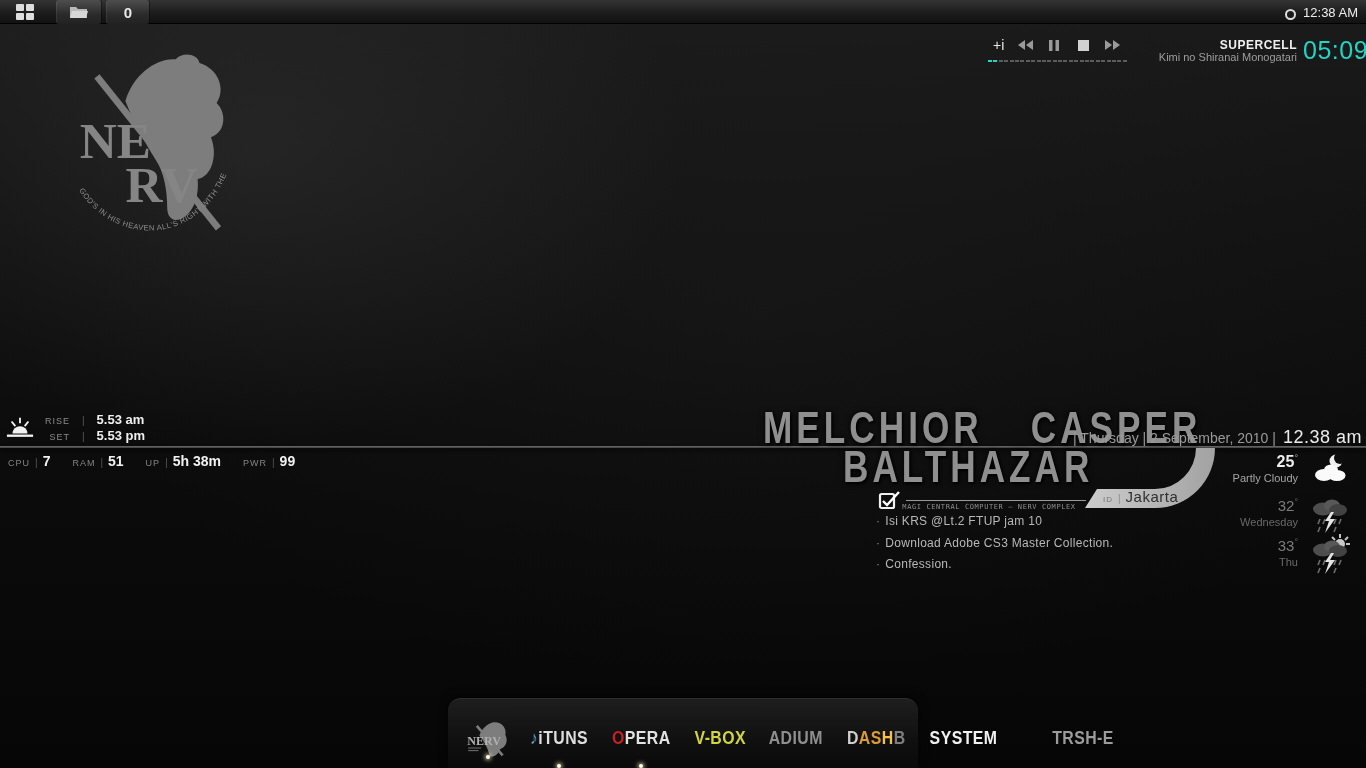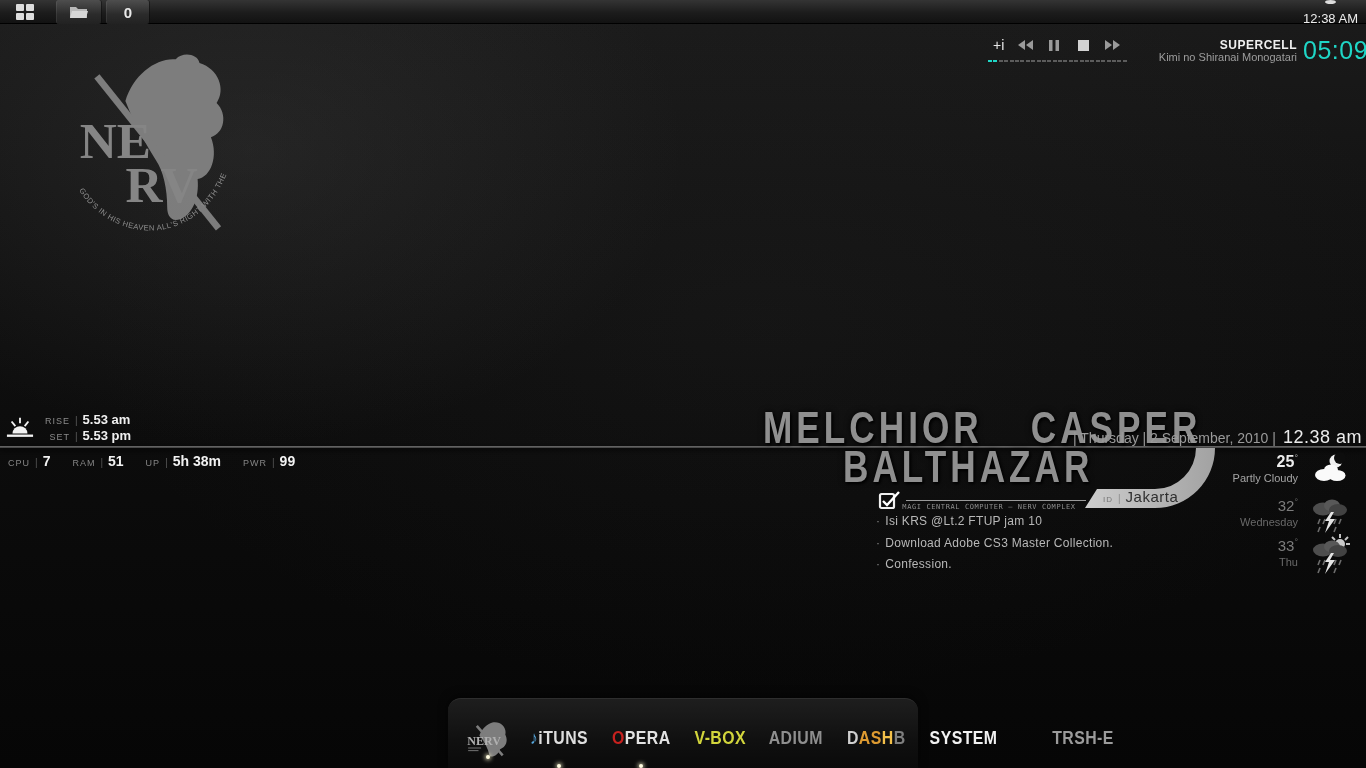--- a/index.html
+++ b/index.html
@@ -19,42 +19,42 @@
     background:linear-gradient(180deg,#343434,#1c1c1c 55%,#121212);
     border-bottom:1px solid #000; }
   .tb-start { position:absolute; left:16px; top:4px; width:18px; height:16px; display:grid;
     grid-template-columns:8px 8px; grid-template-rows:7px 7px; gap:2px; cursor:pointer; }
   .tb-start span { background:#dcdcdc; border-radius:1px; }
   .tb-btn { position:absolute; top:0; height:24px; display:flex; align-items:center; justify-content:center;
     background:linear-gradient(180deg,#4e4e4e,#2b2b2b 60%,#222); border-radius:3px;
     border-left:1px solid rgba(255,255,255,0.07); border-right:1px solid rgba(0,0,0,0.6); }
   .tb-folder { left:56px; width:46px; }
   .tb-opera { left:106px; width:44px; font-weight:bold; font-size:15px; color:#e9e9e9; }
-  .tb-clock { position:absolute; right:8px; top:0; height:20px; display:flex; align-items:center; gap:7px;flex-direction:column; }
+  .tb-clock { position:absolute; right:8px; top:0; height:20px; display:flex; align-items:flex-end; gap:7px; }
   .tb-clock .ring { width:11px; height:11px; border:2px solid #ddd; border-radius:50%; }
   .tb-clock .txt { font-size:13px; color:#ececec; }
 
   
   .player-controls { position:absolute; left:993px; top:38px; display:flex; align-items:center; gap:13px; z-index:6; }
   .pc { width:16px; height:14px; display:flex; align-items:center; justify-content:center; cursor:pointer; }
   .addi { color:#e6e6e6; font-size:14px; width:auto; }
   .progress { position:absolute; left:988px; top:60px; width:144px; height:3px; display:flex; z-index:6; }
   .dash { display:inline-block; width:4px; height:2px; background:#5c5c5c; margin-right:1.4px; }
   .dash.played { background:#1fd6c6; }
   .track-info { position:absolute; right:69px; top:39px; text-align:right; z-index:6; line-height:1.05; }
   .track-info .artist { font-size:12px; font-weight:bold; color:#efefef; letter-spacing:0.5px; }
   .track-info .title { font-size:11px; color:#9d9d9d; }
   .elapsed { position:absolute; left:1303px; top:36px; font-size:25px; color:#1fd6c6; z-index:6; letter-spacing:0.5px; }
 
   
   .nerv-logo { position:absolute; left:76px; top:46px; width:152px; height:190px; z-index:2; opacity:0.92; }
 
   
   .sunwidget { position:absolute; left:6px; top:412px; display:flex; align-items:center; gap:8px; z-index:5; }
-  .sunrows .row { display:flex; align-items:baseline; gap:5px; height:16px; }
+  .sunrows .row { display:flex; align-items:baseline; gap:12px; height:16px; }
   .sunrows .lbl { font-size:9px; color:#8b8b8b; letter-spacing:1px; width:28px; text-align:right; }
   .sunrows .sep { color:#5a5a5a; font-size:10px; }
   .sunrows .val { font-size:13px; font-weight:bold; color:#f0f0f0; }
 
   
   .divider { position:absolute; left:0; top:446px; width:1366px; height:2px; z-index:2;
     background:linear-gradient(180deg,#6e6e6e,#3c3c3c); box-shadow:0 2px 4px rgba(0,0,0,0.85); }
 
   
   .stats { position:absolute; left:8px; top:453px; display:flex; gap:22px; z-index:5; }

